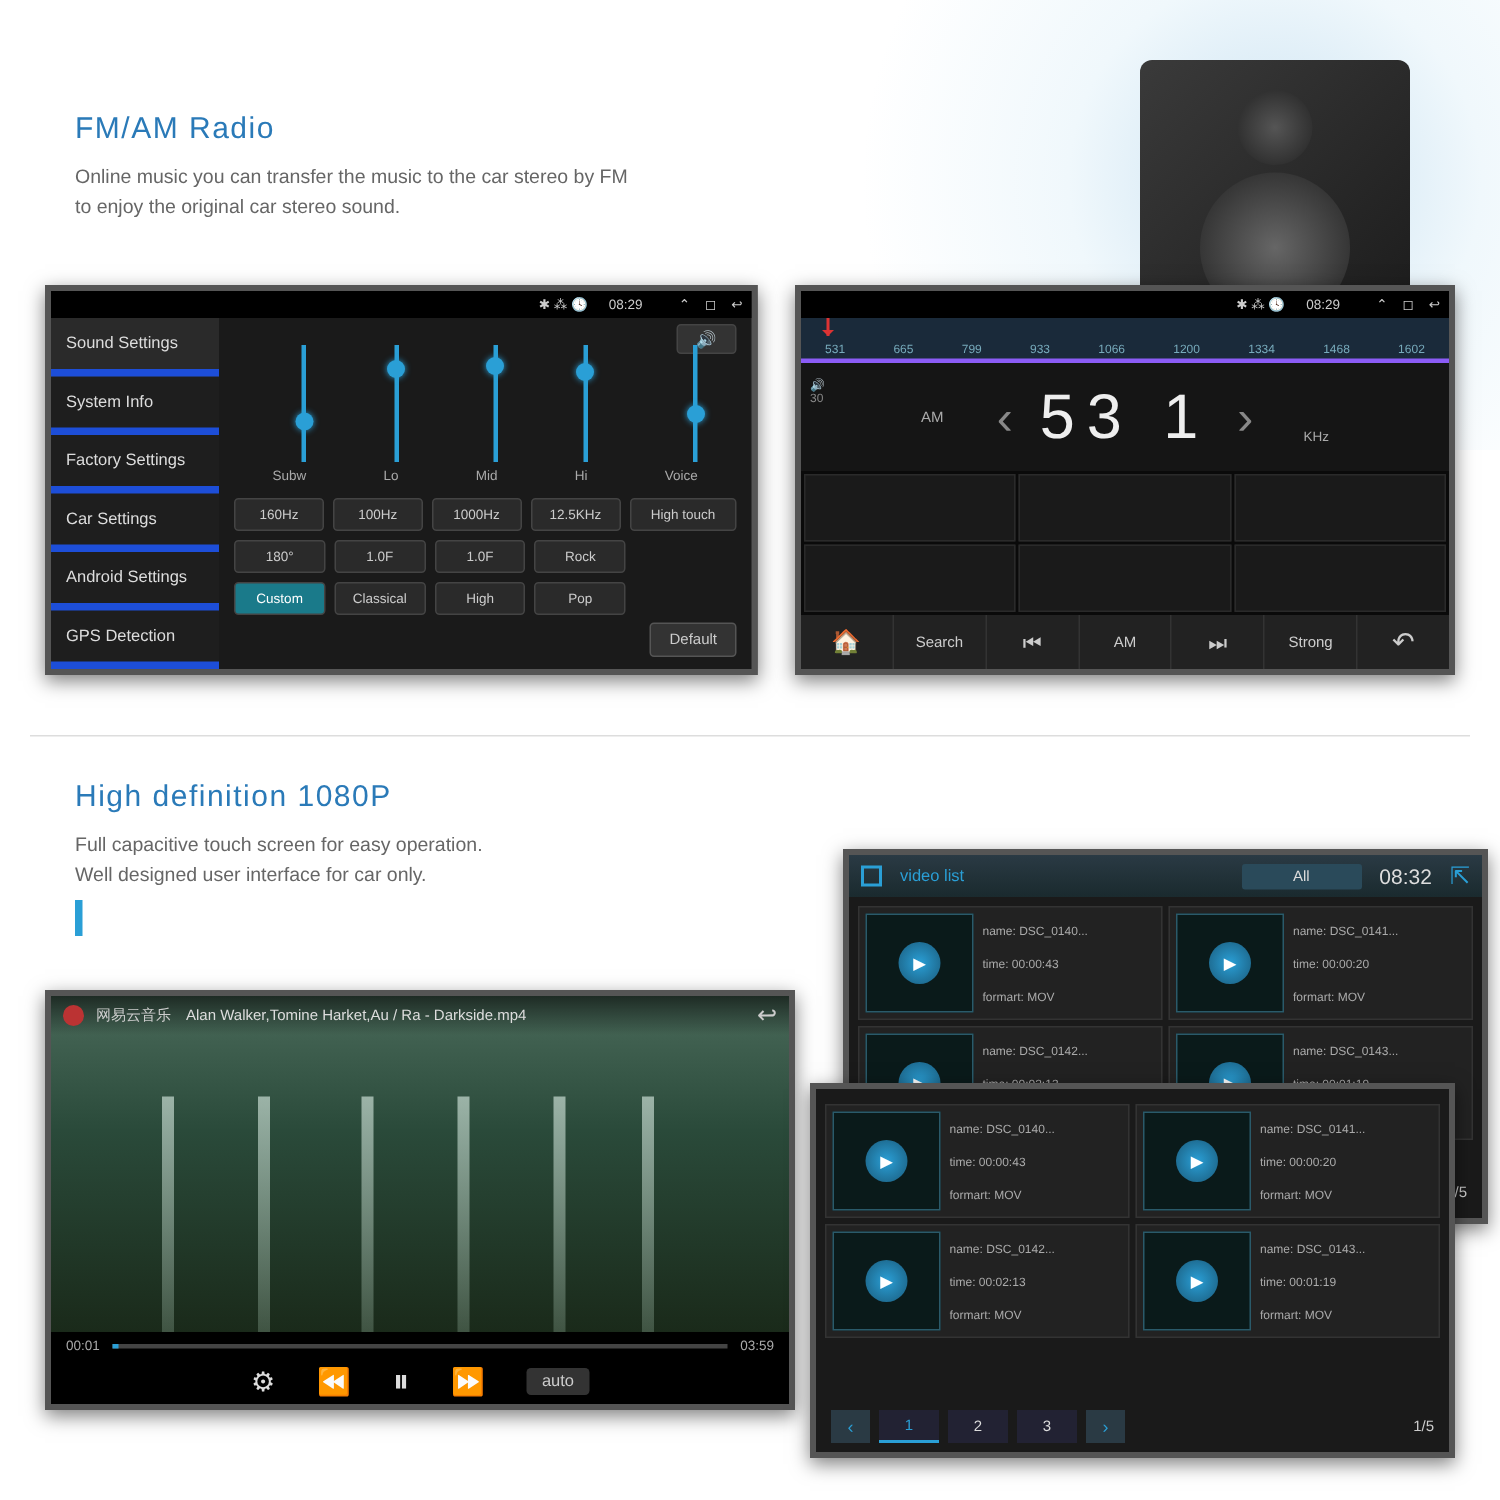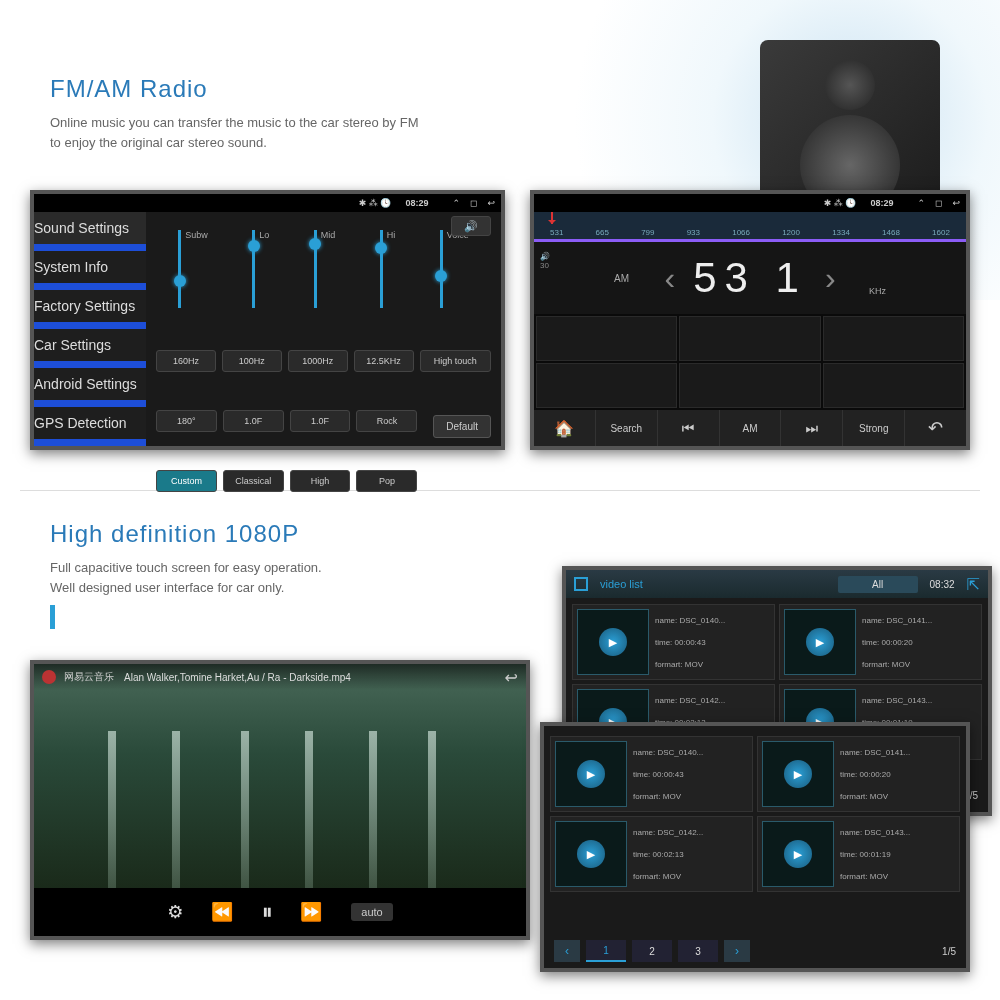--- a/index.html
+++ b/index.html
@@ -39,21 +39,21 @@
   content: '';
   position: absolute;
   bottom: 25px; left: 50%;
   transform: translateX(-50%);
   width: 100px; height: 100px;
   border-radius: 50%;
   background: radial-gradient(circle, #666, #222);
 }
 
 .section-title {
-  font-size: 24px;
+  font-size: 20px;
   color: #2a7ab8;
   font-weight: 300;
   letter-spacing: 1px;
   margin-bottom: 10px;
 }
 .section-desc {
   font-size: 13px;
   color: #666;
   line-height: 1.5;
   max-width: 380px;
@@ -97,39 +97,39 @@
   height: 18px;
   background: #000;
   color: #ccc;
   font-size: 9px;
   display: flex;
   align-items: center;
   justify-content: flex-end;
   padding: 0 6px;
   gap: 6px;
 }
-.status-bar .time { margin: 0 8px; font-weight: bold; }
+.status-bar .time { margin: 0 8px; }
 .status-bar .nav-icons { display: flex; gap: 10px; margin-left: 10px; }
 
 .sidebar {
   width: 112px;
   background: #1e1e1e;
   margin-top: 18px;
   height: calc(100% - 18px);
   display: flex;
   flex-direction: column;
 }
 .sidebar-item {
   flex: 1;
   display: flex;
   align-items: center;
-  padding-left: 0;
-  font-size: 14px;
+  padding-left: 10px;
+  font-size: 11px;
   color: #ddd;
-  border-bottom: 7px solid #1d4ed8;
+  border-bottom: 5px solid #1d4ed8;
   cursor: pointer;
 }
 .sidebar-item.active { background: #2a2a2a; }
 
 .settings-main {
   flex: 1;
   margin-top: 18px;
   padding: 8px 10px;
   position: relative;
 }
@@ -146,21 +146,22 @@
   color: #2a9fd6;
   font-size: 11px;
 }
 .eq-sliders {
   display: flex;
   justify-content: space-around;
   padding: 10px 0 4px;
 }
 .eq-col {
   display: flex;
-  align-items: flex-start;
+  flex-direction: column;
+  align-items: flex-end;
   gap: 4px;
 }
 .eq-track {
   width: 3px;
   height: 78px;
   background: #2a9fd6;
   position: relative;
 }
 .eq-knob {
   position: absolute;
@@ -176,21 +177,20 @@
 }
 .btn-rows {
   display: flex;
   flex-direction: column;
   gap: 6px;
   margin-top: 6px;
 }
 .btn-row {
   display: flex;
   gap: 6px;
-  margin-top: 32px;
 }
 .pill-btn {
   background: #2a2a2a;
   border: 1px solid #444;
   color: #ccc;
   font-size: 9px;
   padding: 5px 0;
   border-radius: 3px;
   text-align: center;
   flex: 1;
@@ -439,21 +439,21 @@
 .vlist-header .all-btn {
   background: #2a4a5a;
   width: 80px;
   color: #ddd;
   font-size: 10px;
   padding: 3px 16px;
   text-align: center;
   border-radius: 2px;
   margin-left: auto;
 }
-.vlist-header .time-label { color: #ddd; font-size: 10px; }
+.vlist-header .time-label { color: #ddd; font-size: 14px; }
 .vlist-header .exit-icon { color: #2a9fd6; font-size: 16px; }
 
 .vlist-grid {
   display: grid;
   grid-template-columns: 1fr 1fr;
   gap: 4px;
   padding: 6px;
 }
 .vlist-item {
   display: flex;
@@ -697,20 +697,27 @@
     <div class="waterfall" style="left:68%"></div>
     <div class="waterfall" style="left:80%"></div>
   </div>
   <div class="video-header">
     <div class="logo"></div>
     <span style="font-size:10px;color:#ccc;margin-right:10px">网易云音乐</span>
     <span class="video-title">Alan Walker,Tomine Harket,Au / Ra - Darkside.mp4</span>
     <span class="back-arrow">↩</span>
   </div>
   <div class="video-controls">
+    <div class="progress-row">
+      <span>00:01</span>
+      <div class="progress-bar">
+          <div class="filled"></div>
+        </div>
+      <span>03:59</span>
+    </div>
     <div class="vc-buttons">
       <span class="vc-btn">⚙</span>
       <span class="vc-btn">⏪</span>
       <span class="vc-btn" style="font-size:22px">⏸</span>
       <span class="vc-btn">⏩</span>
       <span class="auto-btn">auto</span>
     </div>
   </div>
 </div>
 

